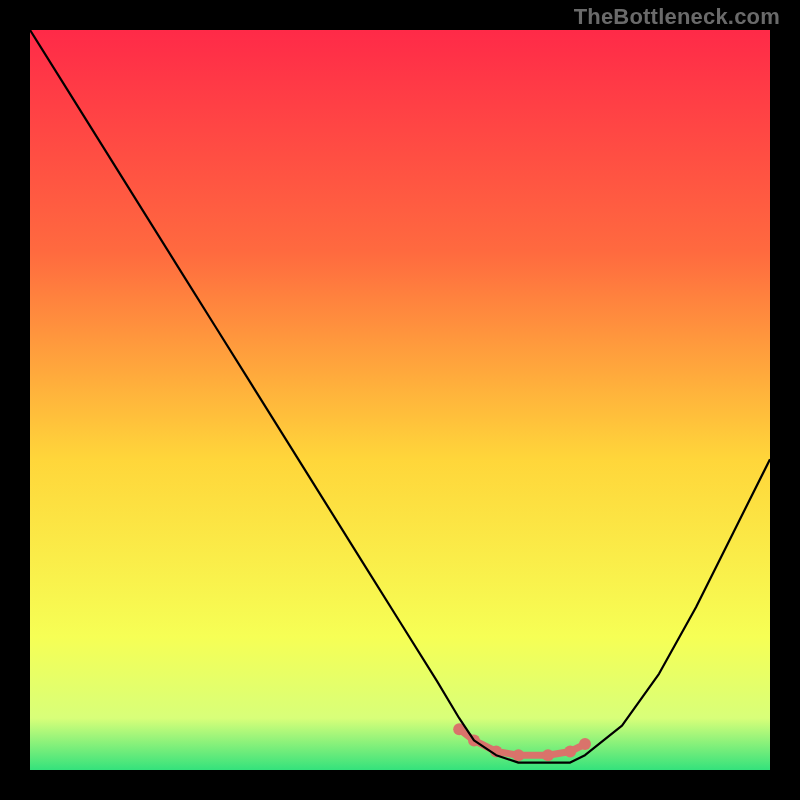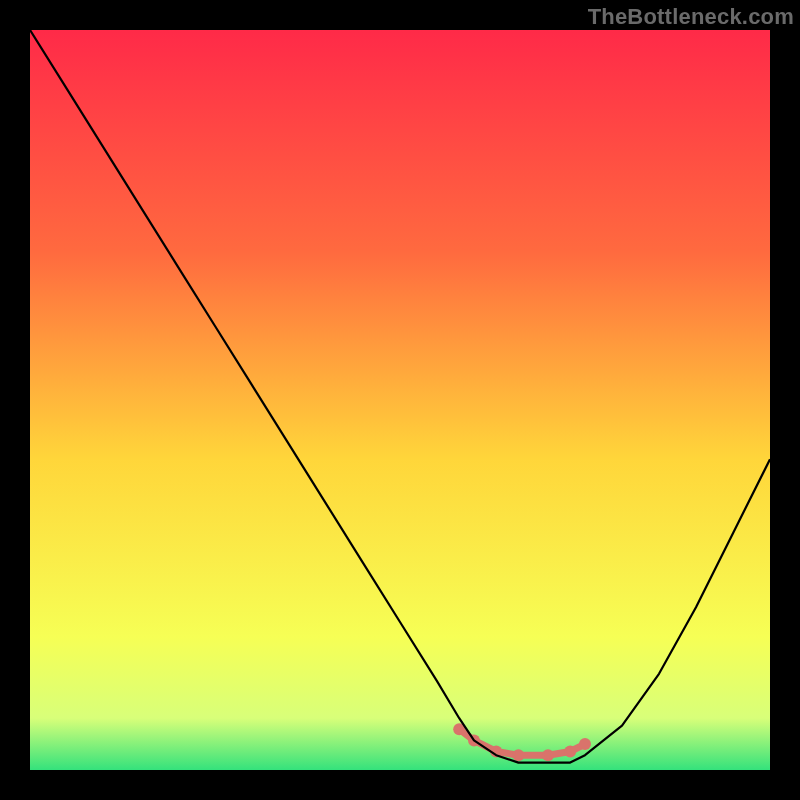--- a/index.html
+++ b/index.html
@@ -1,21 +1,21 @@
 <!DOCTYPE html>
 <html><head>
 <meta charset="utf-8">
 <style>
   * { margin: 0; padding: 0; box-sizing: border-box; }
   html, body { width: 800px; height: 800px; overflow: hidden; background: #000; font-family: Arial, Helvetica, sans-serif; }
   .stage { position: relative; width: 800px; height: 800px; background: #000; }
   .watermark {
     position: absolute;
     top: 4px;
-    right: 6px;
+    right: 20px;
     font-size: 22px;
     font-weight: 600;
     color: #6a6a6a;
     letter-spacing: 0.2px;
     user-select: none;
   }
   .plot-area {
     position: absolute;
     left: 30px;
     top: 30px;

